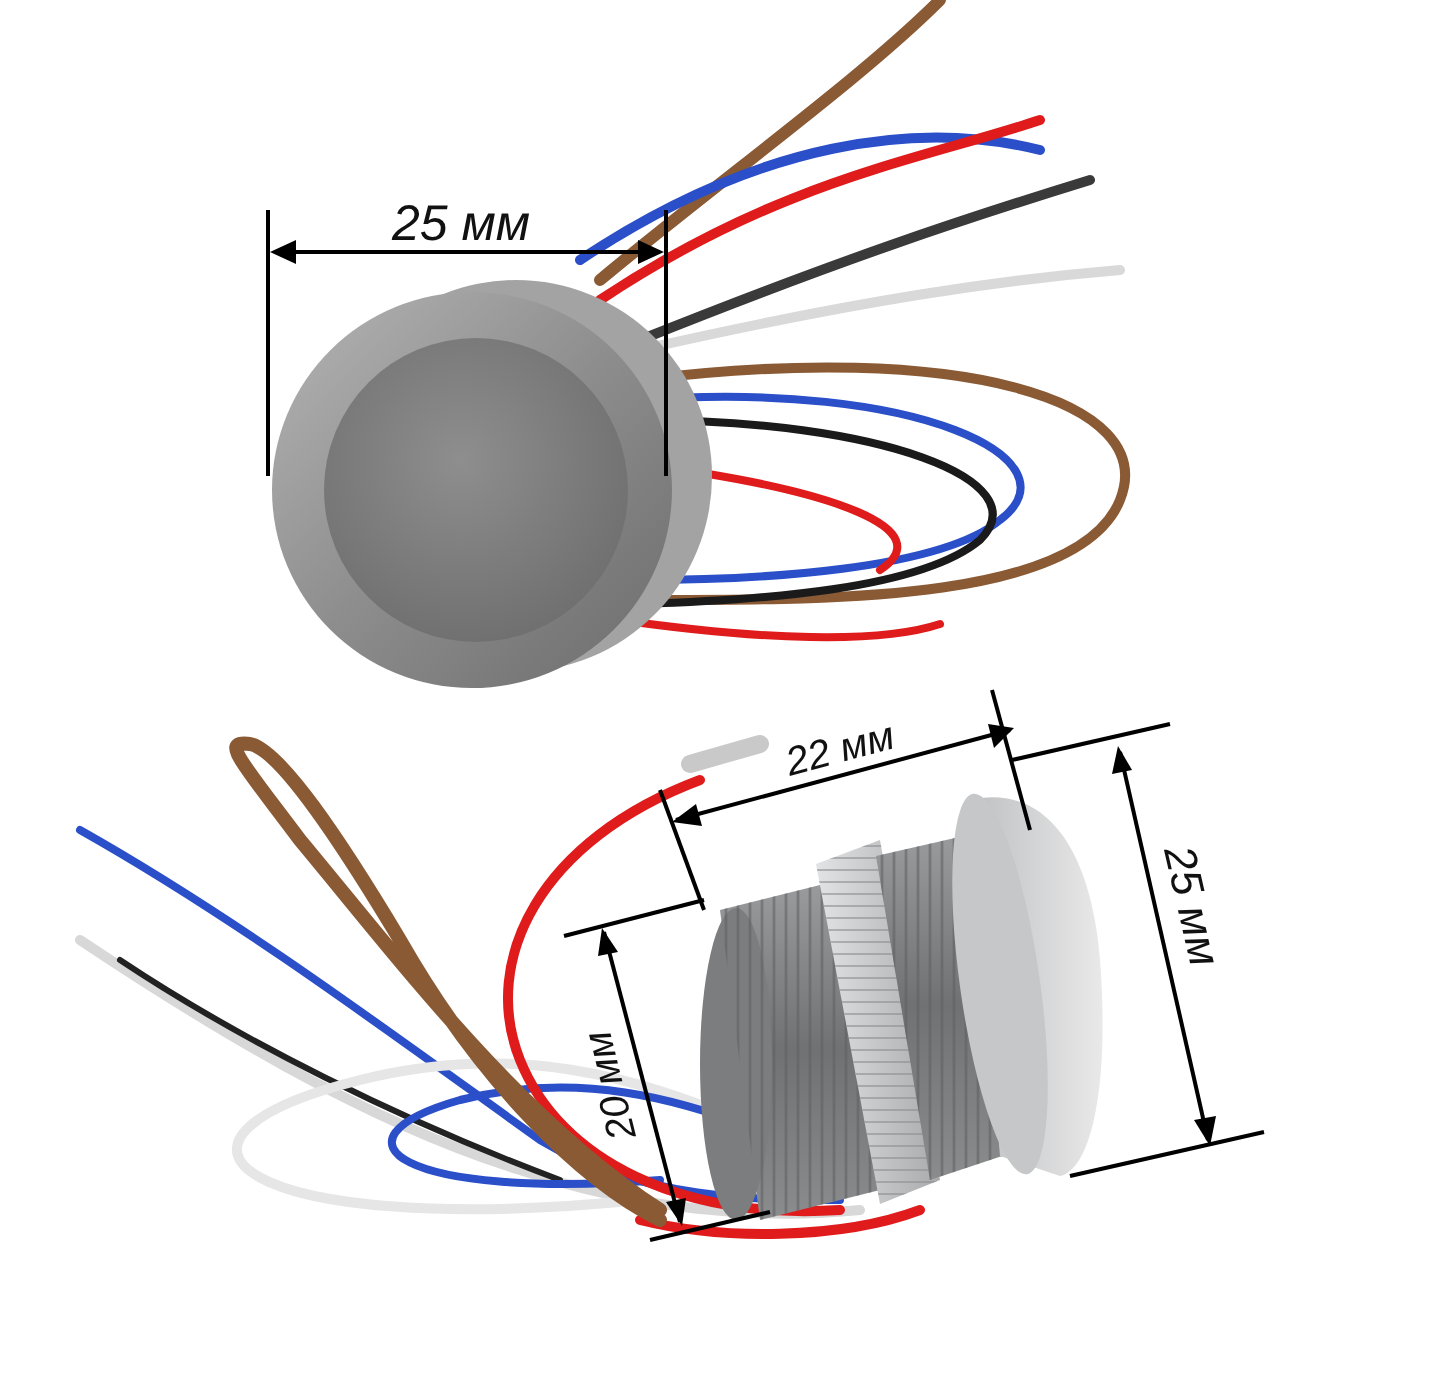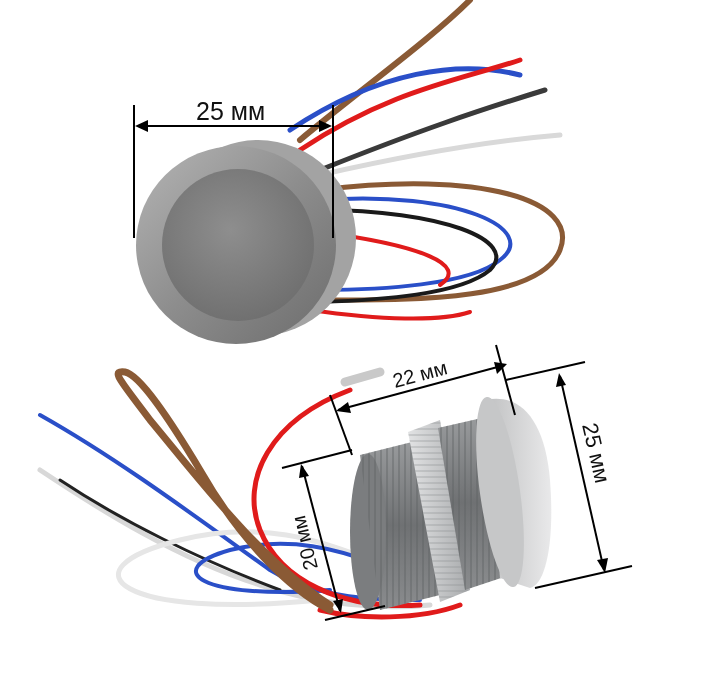--- a/index.html
+++ b/index.html
@@ -1,16 +1,16 @@
 <!DOCTYPE html>
 <html><head>
 <meta charset="utf-8">
 <style>
   html, body { margin: 0; padding: 0; background: #ffffff; }
-  .canvas { position: relative; width: 720px; height: 694px; overflow: hidden; background: #ffffff; font-family: "Liberation Sans", sans-serif; }
+  .canvas { position: relative; width: 720px; height: 694px; overflow: hidden; background: #ffffff; font-family: "Liberation Sans", sans-serif; font-style: italic; }
   svg { position: absolute; left: 0; top: 0; }
   .dim-label { font-family: "Liberation Sans", sans-serif; fill: #111111; }
 </style>
 </head>
 <body>
 
 <div class="canvas">
   <svg width="720" height="694" viewBox="0 0 720 694">
     <defs>
       <radialGradient id="faceGrad" cx="45%" cy="40%" r="65%">

